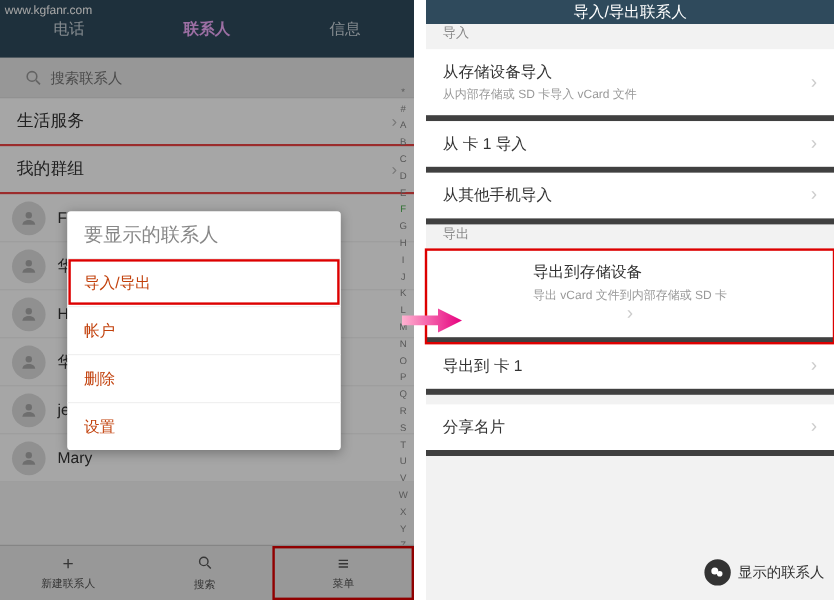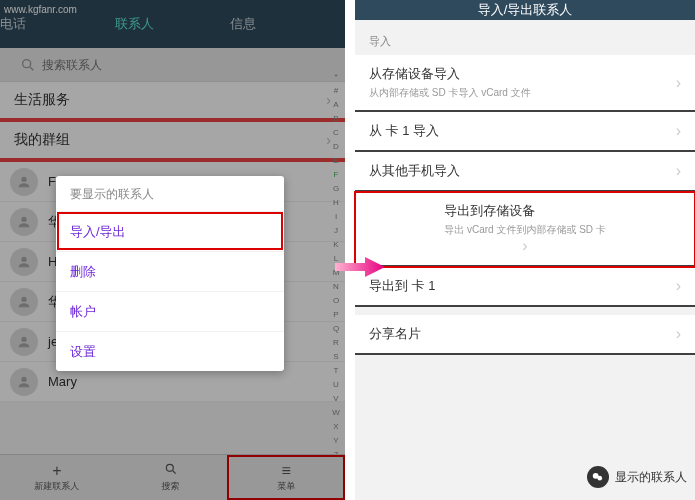--- a/index.html
+++ b/index.html
@@ -3,51 +3,51 @@
   <meta charset="utf-8">
   <style>
     * { margin: 0; padding: 0; box-sizing: border-box; font-family: -apple-system, "Helvetica Neue", Arial, sans-serif; }
     body { width: 695px; height: 500px; background: #fff; position: relative; overflow: hidden; }
 
     .left-pane { position: absolute; left: 0; top: 0; width: 345px; height: 500px; background: #f5f5f5; }
     .overlay { position: absolute; left: 0; top: 0; width: 345px; height: 500px; background: rgba(0,0,0,0.35); z-index: 5; }
 
     .header { height: 48px; background: #2f4a5c; display: flex; align-items: center; color: #cdd7de; font-size: 13px; position: relative; }
     .header .watermark { position: absolute; left: 4px; top: 4px; color: #fff; font-size: 10px; font-family: Arial; }
-    .header .tab { flex: 1; }
-    .header .tab.active { color: #5eead4; }
+    .header .tab { flex: 1; text-align: center; }
+    .header .tab.active { color: #f0abfc; font-weight: bold; }
 
     .search-bar { height: 34px; background: #e8e8e8; border-bottom: 1px solid #ddd; display: flex; align-items: center; padding: 0 20px; }
     .search-icon { width: 16px; height: 16px; margin-right: 6px; color: #999; }
     .search-input { flex: 1; background: transparent; border: none; font-size: 12px; color: #999; }
 
-    .section-item { height: 40px; background: #fff; border-bottom: 4px solid #ef4444; display: flex; align-items: center; padding: 0 14px; font-size: 14px; color: #333; justify-content: space-between; }
+    .section-item { height: 40px; background: #fff; border-bottom: 2px solid #ef4444; display: flex; align-items: center; padding: 0 14px; font-size: 14px; color: #333; justify-content: space-between; }
     .section-item .chev { color: #bbb; font-size: 14px; }
     .count-label { font-size: 11px; color: #888; padding: 6px 14px; background: #f0f0f0; }
 
     .contact-row { height: 40px; background: #fff; border-bottom: 1px solid #f0f0f0; display: flex; align-items: center; padding: 0 10px; font-size: 13px; color: #333; }
     .avatar { width: 28px; height: 28px; border-radius: 50%; background: #ddd; margin-right: 10px; display: flex; align-items: center; justify-content: center; color: #aaa; }
 
     .index-bar { position: absolute; right: 2px; top: 70px; width: 14px; font-size: 8px; color: #888; display: flex; flex-direction: column; align-items: center; line-height: 14px; z-index: 2; }
     .index-bar span.active { color: #4caf50; }
 
     .bottom-bar { position: absolute; bottom: 0; left: 0; width: 345px; height: 46px; background: #eaeaea; border-top: 1px solid #ccc; display: flex; z-index: 3; }
     .bottom-item { flex: 1; display: flex; flex-direction: column; align-items: center; justify-content: center; font-size: 9px; color: #555; gap: 1px; }
     .bottom-item.highlight { border: 2px solid #d00; }
     .bottom-icon { font-size: 16px; line-height: 16px; }
 
     .popup { position: absolute; left: 56px; top: 176px; width: 228px; background: #fff; border-radius: 3px; box-shadow: 0 2px 10px rgba(0,0,0,0.3); z-index: 10; }
-    .popup-title { padding: 10px 14px 8px; font-size: 12px; color: #888; }
-    .popup-item { height: 40px; padding: 0 14px; display: flex; align-items: center; font-size: 13px; color: #6d28d9; border-top: 1px solid #f0f0f0; }
+    .popup-title { padding: 10px 14px 8px; font-size: 16px; color: #888; }
+    .popup-item { height: 40px; padding: 0 14px; display: flex; align-items: center; font-size: 13px; color: #c2410c; border-top: 1px solid #f0f0f0; }
     .popup-item.highlight { outline: 2px solid #d00; outline-offset: -3px; }
 
     .right-pane { position: absolute; left: 355px; top: 0; width: 340px; height: 500px; background: #f2f2f2; }
     .r-header { height: 20px; background: #2f4a5c; color: #fff; display: flex; align-items: center; justify-content: center; font-size: 13px; }
-    .r-section { font-size: 11px; color: #888; padding: 14px 14px 6px; }
-    .r-item { background: #fff; border-bottom: 2px solid #404040; padding: 10px 14px; display: flex; justify-content: space-between; align-items: center; }
+    .r-section { font-size: 11px; color: #888; padding: 0 14px 6px; }
+    .r-item { background: #fff; border-bottom: 5px solid #404040; padding: 10px 14px; display: flex; justify-content: space-between; align-items: center; }
     .r-item .t { font-size: 13px; color: #333; }
     .r-item .s { font-size: 10px; color: #999; margin-top: 3px; }
     .r-item .chev { color: #ccc; font-size: 16px; }
     .r-item.highlight { outline: 2px solid #d00; outline-offset: -1px; flex-direction: column; }
 
     .arrow { position: absolute; left: 335px; top: 255px; z-index: 20; }
     .arrow svg { width: 50px; height: 24px; }
 
     .wechat-badge { position: absolute; right: 8px; bottom: 12px; display: flex; align-items: center; gap: 6px; font-size: 12px; color: #333; }
     .wechat-circle { width: 22px; height: 22px; border-radius: 50%; background: #333; display: flex; align-items: center; justify-content: center; color: #fff; font-size: 9px; }
@@ -183,22 +183,22 @@
   </div>
   <div class="bottom-item highlight">
     <span class="bottom-icon">≡</span>
     <span>菜单</span>
   </div>
 </div>
 
 <div class="popup">
   <div class="popup-title">要显示的联系人</div>
   <div class="popup-item highlight">导入/导出</div>
+  <div class="popup-item">帐户</div>
   <div class="popup-item">删除</div>
-  <div class="popup-item">帐户</div>
   <div class="popup-item">设置</div>
 </div>
 
 <div class="right-pane">
   <div class="r-header">导入/导出联系人</div>
   <div class="r-section">导入</div>
   <div class="r-item">
     <div>
       <div class="t">从存储设备导入</div>
       <div class="s">从内部存储或 SD 卡导入 vCard 文件</div>
@@ -210,20 +210,21 @@
         <div class="t">从 卡 1 导入</div>
       </div>
     <span class="chev">›</span>
   </div>
   <div class="r-item">
     <div>
         <div class="t">从其他手机导入</div>
       </div>
     <span class="chev">›</span>
   </div>
+  <div class="r-section">导出</div>
   <div class="r-item highlight">
     <div>
       <div class="t">导出到存储设备</div>
       <div class="s">导出 vCard 文件到内部存储或 SD 卡</div>
     </div>
     <span class="chev">›</span>
   </div>
   <div class="r-item">
     <div>
         <div class="t">导出到 卡 1</div>

